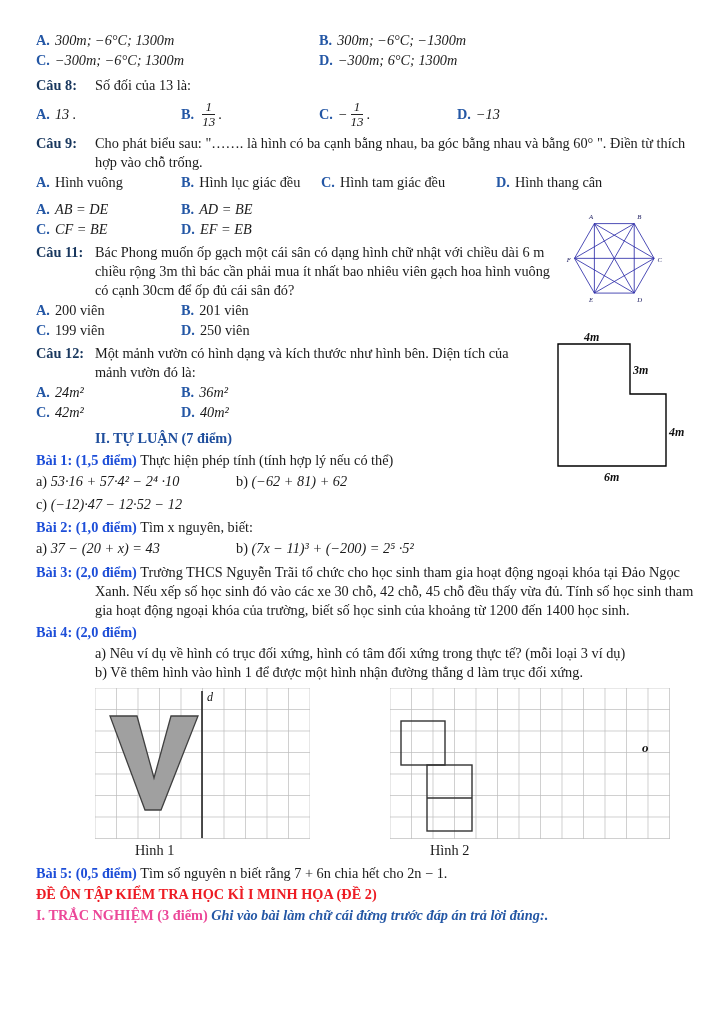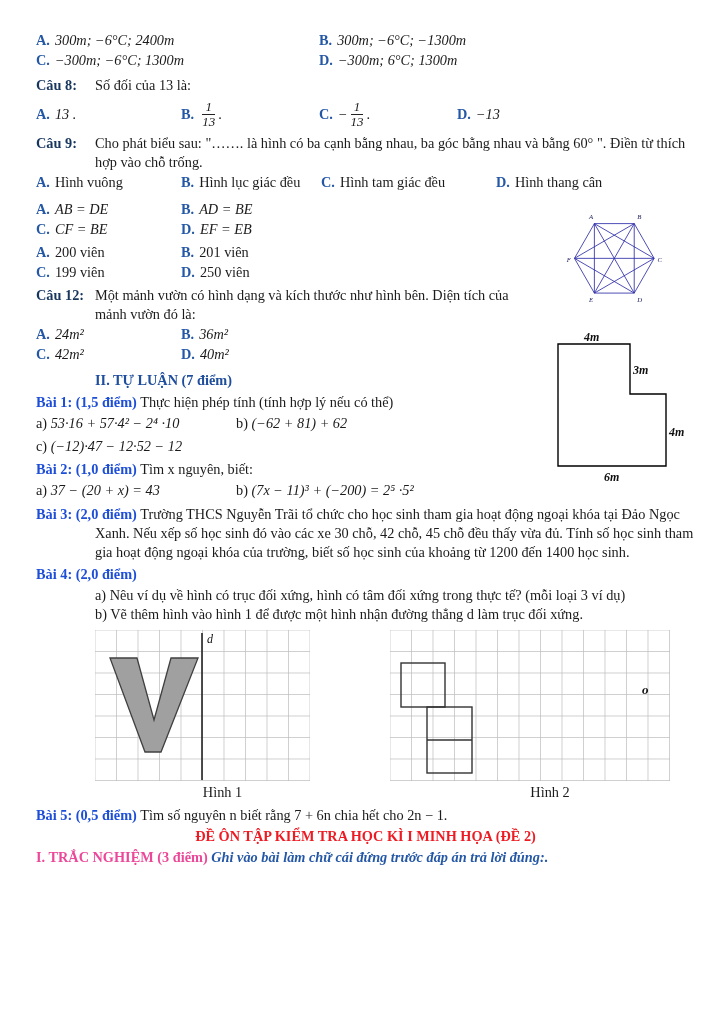--- a/index.html
+++ b/index.html
@@ -22,43 +22,43 @@
         line-height:14px;font-size:13px;margin:0 3px}
   .frac .num{border-bottom:1px solid #222;padding:0 3px}
   .section{font-weight:700;color:#1f4e9c;margin:7px 0 3px 59px}
   .bai{padding-left:59px;text-indent:-59px;margin:2px 0}
   .bailabel{color:#1d4ed8;font-weight:700}
   .item{margin-left:59px}
   .w465{max-width:465px}
   .w445{max-width:445px}
   .figs{display:flex;margin-top:6px}
   .figbox{display:flex;flex-direction:column}
-  .caption{text-align:center;margin-top:2px;padding-left:40px}
-  .red-title{text-align:center;color:#ed1c24;font-weight:700;margin-top:2px}
+  .caption{margin-top:2px;padding-left:40px}
+  .red-title{text-align:left;color:#ed1c24;font-weight:700;margin-top:2px}
   .footer .bold{color:#ec4899;font-weight:700}
   .footer .ital{color:#2457a5;font-weight:700;font-style:italic}
   .hexfig{position:absolute;left:566px;top:200px}
   .gardenfig{position:absolute;left:552px;top:330px}
   svg text{font-family:"Liberation Serif","DejaVu Serif",serif}
   .hexlabel{font-size:8px;font-style:italic;fill:#1a1a5e}
   .dimlabel{font-size:12px;font-style:italic;font-weight:700;fill:#111}
   .axislabel{font-size:12px;font-style:italic;fill:#111}
   .olabel{font-size:13px;font-style:italic;font-weight:700;fill:#111}
 </style>
 </head>
 <body>
 
 <div class="page">
   <div class="content">
 
     <div style="margin-bottom:6px">
       <div class="optrow ml59">
         <span class="opt o283">
             <b class="okey">A.</b>
-            <span class="it">300m; −6°C; 2400m</span>
+            <span class="it">300m; −6°C; 1300m</span>
           </span>
         <span class="opt">
             <b class="okey">B.</b>
             <span class="it">300m; −6°C; −1300m</span>
           </span>
       </div>
       <div class="optrow ml59">
         <span class="opt o283">
             <b class="okey">C.</b>
             <span class="it">−300m; −6°C; 1300m</span>
@@ -146,20 +146,24 @@
             <span class="it">CF = BE</span>
           </span>
         <span class="opt">
             <b class="okey">D.</b>
             <span class="it">EF = EB</span>
           </span>
       </div>
     </div>
 
     <div style="margin-bottom:4px">
+      <div class="qrow">
+        <div class="qlabel">Câu 11:</div>
+        <div class="qbody w465">Bác Phong muốn ốp gạch một cái sân có dạng hình chữ nhật với chiều dài 6 m chiều rộng 3m thì bác cần phải mua ít nhất bao nhiêu viên gạch hoa hình vuông có cạnh 30cm để ốp đủ cái sân đó?</div>
+      </div>
       <div class="optrow ml59">
         <span class="opt o145">
             <b class="okey">A.</b>
             <span>200 viên</span>
           </span>
         <span class="opt">
             <b class="okey">B.</b>
             <span>201 viên</span>
           </span>
       </div>

